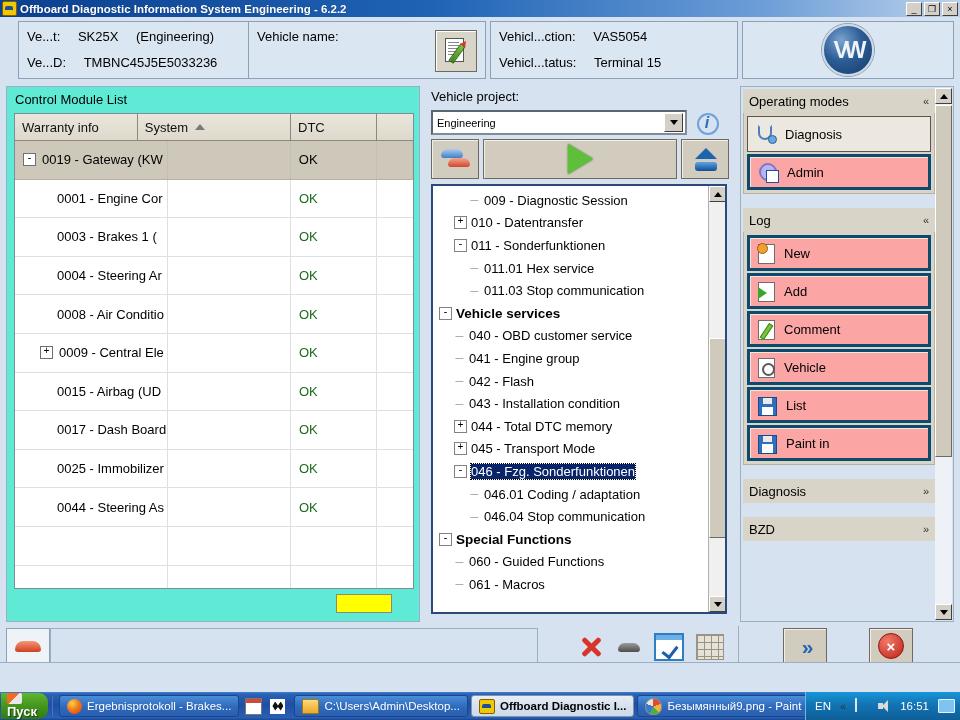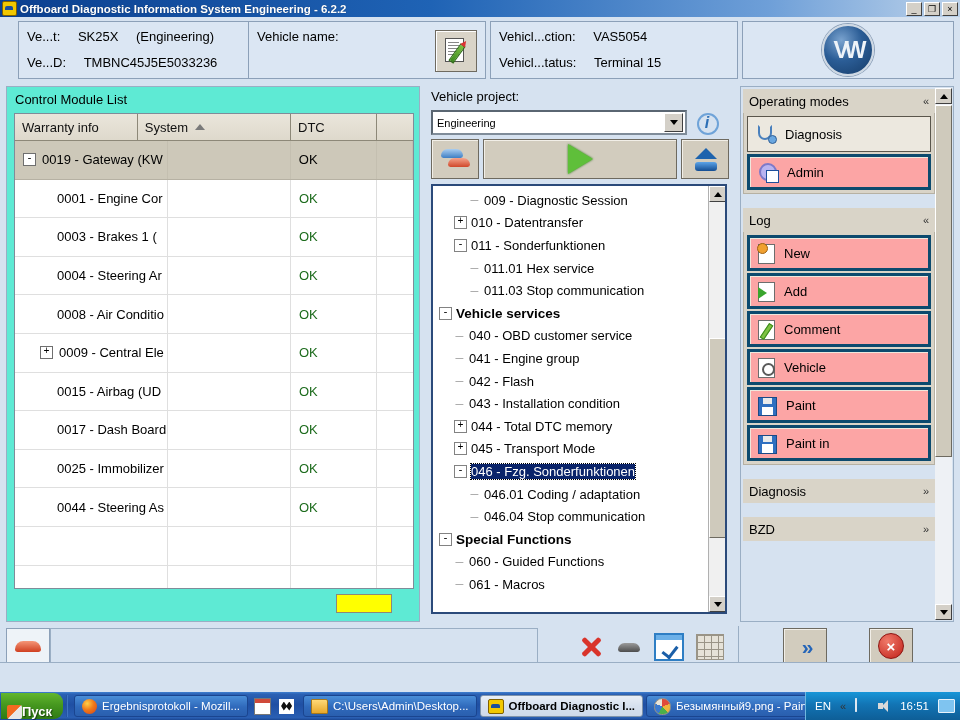--- a/index.html
+++ b/index.html
@@ -294,24 +294,25 @@
     border:1px solid #8d1410;}
   .bot-strip{position:absolute;left:0;top:662px;width:960px;height:30px;background:#d6e2f0;border-top:1px solid #9aaec4;}
 
   
   .taskbar{
     position:absolute;left:0;top:692px;width:960px;height:28px;
     background:linear-gradient(to bottom,#3f7fd0 0%,#2b61b4 8%,#1f4fa3 45%,#2a5fb3 92%,#1a4590 100%);
     display:flex;align-items:center;
   }
   .start{
-    margin-left:1px;height:26px;padding:0 11px 0 6px;display:flex;align-items:flex-end;
+    margin-left:1px;height:26px;padding:0 11px 0 6px;display:flex;align-items:flex-start;
     background:linear-gradient(to bottom,#62b62e 0%,#46981f 45%,#2f7a14 100%);
     border-radius:0 9px 9px 0;color:#fff;font-weight:bold;font-size:13px;
     text-shadow:1px 1px 1px rgba(0,0,0,.5);
+    flex-direction:column;
   }
   .start-flag{width:15px;height:14px;background:
      linear-gradient(135deg,#f36b21 0%,#f36b21 48%,#e8e8e8 50%,#e8e8e8 100%);
      border-radius:2px;}
   .tb-sep{width:2px;height:22px;margin:0 3px;background:linear-gradient(to right,#1a4590,#4a84d4);}
   .task{
     height:22px;margin-left:3px;padding:0 7px;display:flex;align-items:center;gap:5px;
     background:linear-gradient(to bottom,#4a8ed8 0%,#2f69bb 55%,#2a5fae 100%);
     border:1px solid #1a4590;border-radius:3px;color:#fff;font-size:11.5px;
     white-space:nowrap;box-sizing:border-box;
@@ -700,21 +701,21 @@
           <div class="side-btn">
             <span class="sic ic-doc cmt"></span>
             <span>Comment</span>
           </div>
           <div class="side-btn">
             <span class="sic ic-doc disp"></span>
             <span>Vehicle</span>
           </div>
           <div class="side-btn">
             <span class="sic ic-save"></span>
-            <span>Paint</span>
+            <span>List</span>
           </div>
           <div class="side-btn">
             <span class="sic ic-save in"></span>
             <span>Paint in</span>
           </div>
         </div>
         <div class="gap"></div>
         <div class="grp-hdr">
           <span>Diagnosis</span>
           <span class="chev">»</span>
@@ -760,21 +761,21 @@
 
   <div class="taskbar">
     <div class="start">
       <span class="start-flag"></span>
       <span>Пуск</span>
     </div>
     <div class="tb-sep"></div>
     <div id="taskbar-items" style="display:flex;align-items:center;">
         <div class="task">
           <span class="ff"></span>
-          <span>Ergebnisprotokoll - Mozill...</span>
+          <span>Ergebnisprotokoll - Brakes...</span>
         </div>
         <div class="quick">
           <span class="qi cal-ic"></span>
           <span class="qi bat-ic"></span>
         </div>
         <div class="task">
           <span class="folder"></span>
           <span>C:\Users\Admin\Desktop...</span>
         </div>
         <div class="task active">

